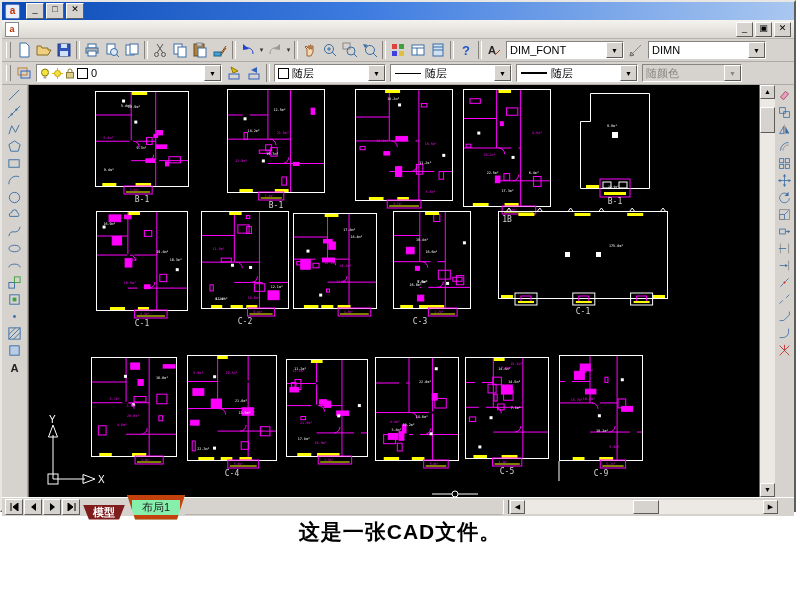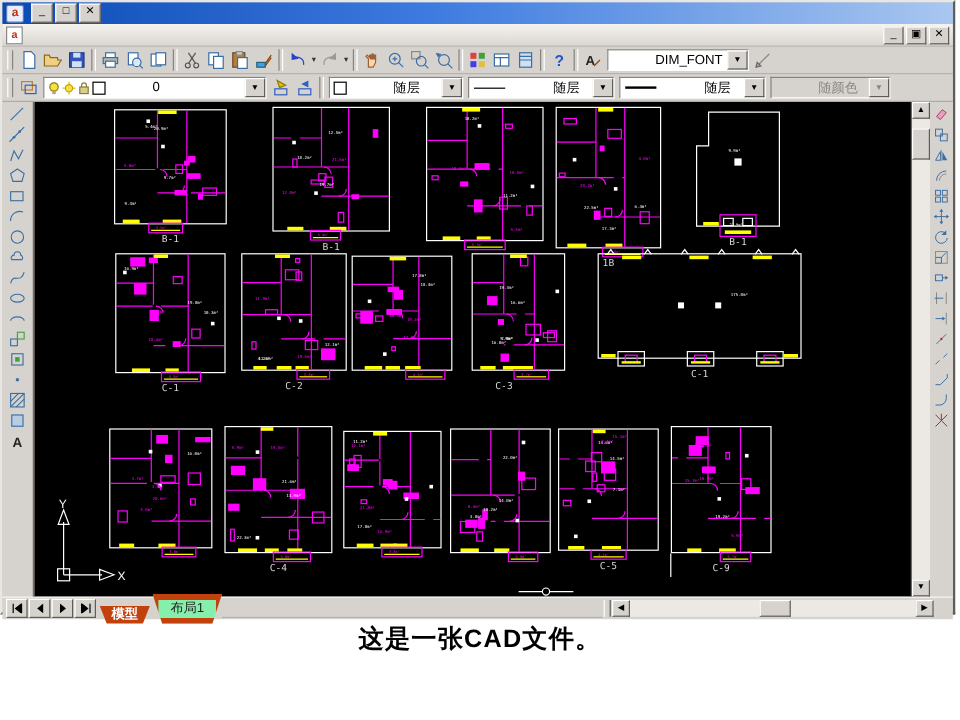--- a/index.html
+++ b/index.html
@@ -26,21 +26,21 @@
   .menubar .spring{flex:1;}
   
   .tb{display:flex;align-items:center;height:22px;background:#d6d3ce;
     border-bottom:1px solid #aeaba6;padding:0 2px;}
   .grip{width:3px;height:16px;margin:0 3px 0 2px;border-left:1px solid #fff;border-right:1px solid #87847f;flex:none;}
   .tbtn{width:20px;height:20px;display:flex;align-items:center;justify-content:center;flex:none;}
   .sep{width:2px;height:18px;border-left:1px solid #87847f;border-right:1px solid #fff;margin:0 2px;flex:none;}
   .drop{font-size:7px;color:#333;width:7px;text-align:center;flex:none;}
   .combo{display:flex;align-items:center;height:18px;background:#fff;margin:0 2px;font-size:11px;
     border:1px solid;border-color:#87847f #fff #fff #87847f;padding-left:3px;flex:none;box-sizing:border-box;}
-  .combo .val{flex:1;overflow:hidden;white-space:nowrap;color:#000;margin-left:36px;}
+  .combo .val{flex:1;overflow:hidden;white-space:nowrap;color:#000;}
   .combo .arrow{width:15px;align-self:stretch;background:#d6d3ce;margin-left:2px;
     border:1px solid;border-color:#fff #5f5d59 #5f5d59 #fff;
     display:flex;align-items:center;justify-content:center;font-size:7px;color:#000;flex:none;}
   .combo.disabled{background:#d6d3ce;}
   .combo.disabled .val{color:#8a8781;}
   .swatch{width:9px;height:9px;background:#fff;border:1px solid #000;margin-right:3px;flex:none;}
   .ltline{width:26px;height:0;border-top:1px solid #000;margin:0 4px 0 1px;flex:none;}
   .lwline{width:26px;height:2px;background:#000;margin:0 4px 0 1px;flex:none;}
   .mini{margin-right:2px;flex:none;}
   
@@ -64,21 +64,21 @@
   .mtb{width:19px;background:#d6d3ce;display:flex;flex-direction:column;align-items:center;padding-top:2px;flex:none;}
   .mtb .tbtn{width:17px;height:17px;}
   
   .bottom{height:18px;display:flex;align-items:center;background:#d6d3ce;
     border-top:1px solid #fff;padding-left:3px;}
   .navbtn{width:16px;height:14px;background:#d6d3ce;margin-right:1px;flex:none;
     border:1px solid;border-color:#fff #5f5d59 #5f5d59 #fff;
     display:flex;align-items:center;justify-content:center;}
   .tab{height:15px;padding:0 10px;font-size:11px;line-height:15px;flex:none;margin-left:2px;
     clip-path:polygon(0 0,100% 0,86% 100%,14% 100%);}
-  .tab.active{background:#c2410c;color:#fff;font-weight:bold;}
+  .tab.active{background:#7f1d1d;color:#fff;font-weight:bold;}
   .tab.inactive{background:#86efac;color:#222;border:5px solid #c2410c;}
   .tabfill{flex:1;height:14px;background:#d6d3ce;border-bottom:1px solid #b6b3ae;}
   .splitter{width:4px;height:14px;border-left:1px solid #fff;border-right:1px solid #5f5d59;margin:0 1px;flex:none;}
   .htrack{width:238px;height:14px;position:relative;background:#ece9e4;flex:none;}
   .hthumb{position:absolute;top:0;left:108px;width:26px;height:14px;background:#d6d3ce;
     border:1px solid;border-color:#fff #5f5d59 #5f5d59 #fff;box-sizing:border-box;}
   .corner{width:16px;height:14px;flex:none;}
   
   .caption{position:absolute;left:0;top:518px;width:100%;text-align:center;
     font-size:21px;font-weight:bold;color:#000;letter-spacing:1px;}
@@ -257,20 +257,24 @@
       <div class="combo" style="width:118px;">
         <span class="val">DIM_FONT</span>
         <span class="arrow">▼</span>
       </div>
       <div class="tbtn" id="dimstyle-btn">
           <svg width="16" height="16" viewBox="0 0 16 16">
             <line x1="3" y1="13" x2="13" y2="3" stroke="#888"></line>
             <path d="M2 14l4-1-3-3z" fill="#b0b0b0" stroke="#666"></path>
           </svg>
         </div>
+      <div class="combo" style="width:118px;">
+        <span class="val">DIMN</span>
+        <span class="arrow">▼</span>
+      </div>
     </div>
 
     <div class="tb">
       <div class="grip"></div>
       <div class="tbtn" id="layers-btn">
           <svg width="16" height="16" viewBox="0 0 16 16">
             <rect x="2" y="3" width="9" height="7" fill="none" stroke="#c08030"></rect>
             <rect x="5" y="6" width="9" height="7" fill="none" stroke="#3060c0"></rect>
           </svg>
         </div>

